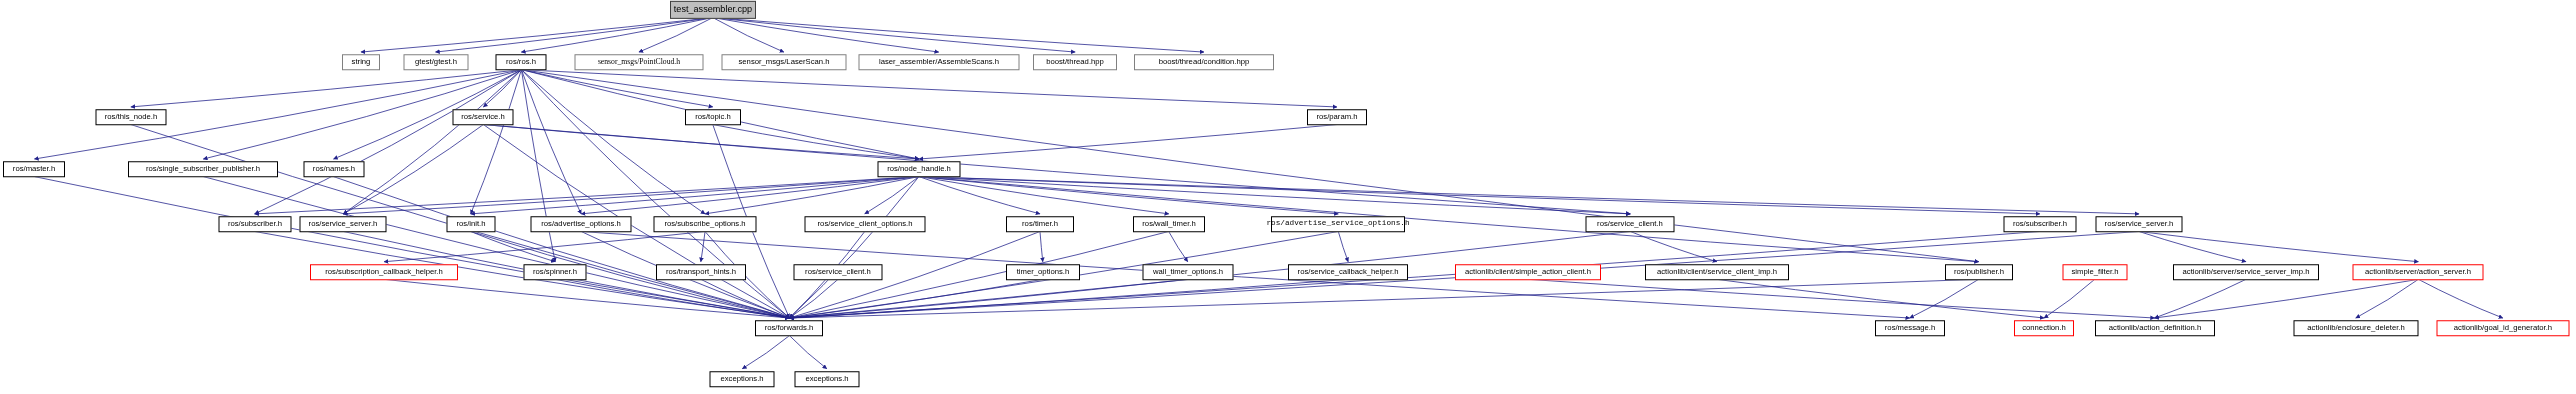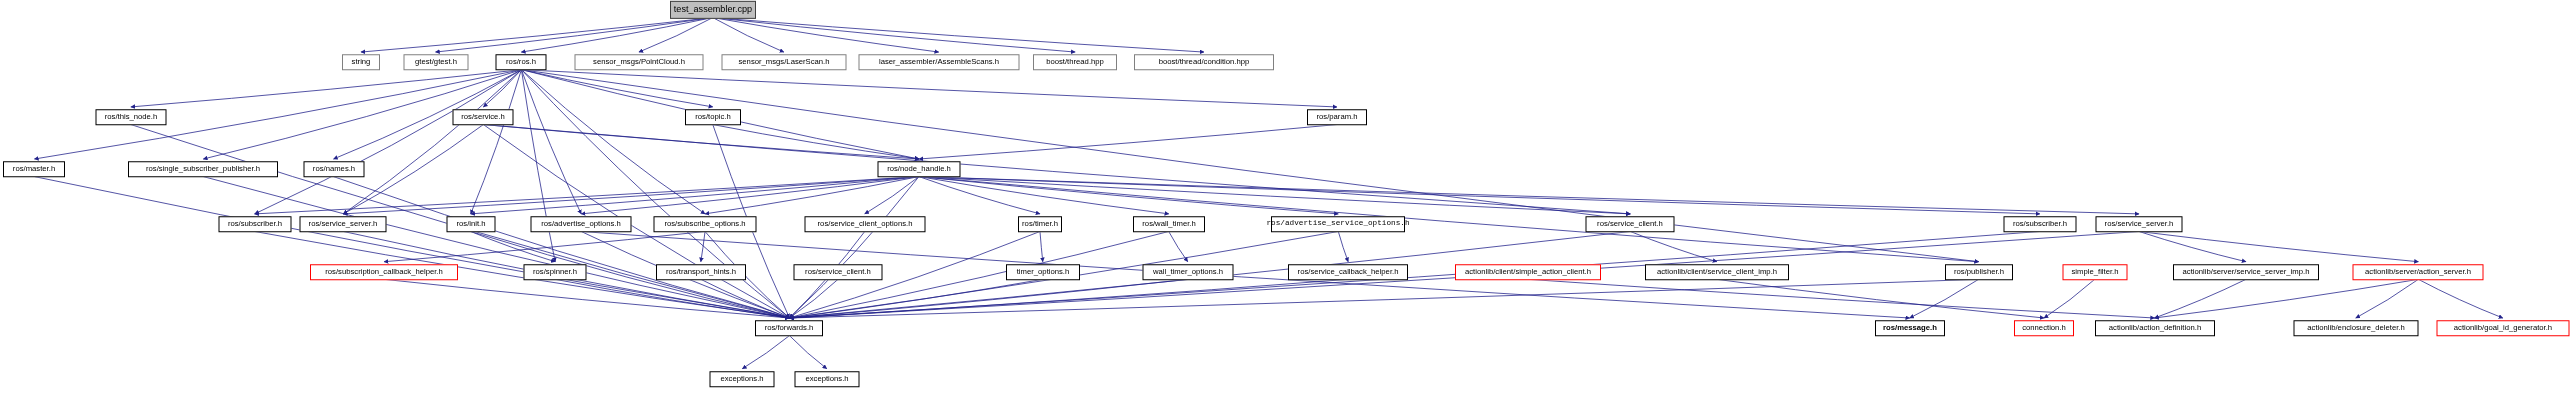--- a/index.html
+++ b/index.html
@@ -168,21 +168,21 @@
       </div>
       <div class="node gray-border" style="left: 361px; top: 62px; width: 38px;">
         <span class="node-label">string</span>
       </div>
       <div class="node gray-border" style="left: 436px; top: 62px; width: 65px;">
         <span class="node-label">gtest/gtest.h</span>
       </div>
       <div class="node" style="left: 521px; top: 62px; width: 51px;">
         <span class="node-label">ros/ros.h</span>
       </div>
-      <div class="node gray-border" style="left: 639px; top: 62px; width: 129px;">
+      <div class="node gray-border" style="left: 639px; top: 62px; width: 129px; font-family: Liberation Serif, serif;">
         <span class="node-label">sensor_msgs/PointCloud.h</span>
       </div>
       <div class="node gray-border" style="left: 784px; top: 62px; width: 125px;">
         <span class="node-label">sensor_msgs/LaserScan.h</span>
       </div>
       <div class="node gray-border" style="left: 939px; top: 62px; width: 161px;">
         <span class="node-label">laser_assembler/AssembleScans.h</span>
       </div>
       <div class="node gray-border" style="left: 1075px; top: 62px; width: 84px;">
         <span class="node-label">boost/thread.hpp</span>
@@ -225,21 +225,21 @@
       </div>
       <div class="node" style="left: 581px; top: 224px; width: 101px;">
         <span class="node-label">ros/advertise_options.h</span>
       </div>
       <div class="node" style="left: 705px; top: 224px; width: 103px;">
         <span class="node-label">ros/subscribe_options.h</span>
       </div>
       <div class="node" style="left: 865px; top: 224px; width: 121px;">
         <span class="node-label">ros/service_client_options.h</span>
       </div>
-      <div class="node" style="left: 1040px; top: 224px; width: 44px;">
+      <div class="node" style="left: 1040px; top: 224px; width: 68px;">
         <span class="node-label">ros/timer.h</span>
       </div>
       <div class="node" style="left: 1169px; top: 224px; width: 72px;">
         <span class="node-label">ros/wall_timer.h</span>
       </div>
       <div class="node" style="left: 1338px; top: 224px; width: 134px; font-family: Liberation Mono, monospace;">
         <span class="node-label">ros/advertise_service_options.h</span>
       </div>
       <div class="node" style="left: 1630px; top: 224px; width: 89px;">
         <span class="node-label">ros/service_client.h</span>
@@ -285,21 +285,21 @@
       </div>
       <div class="node" style="left: 2246px; top: 272px; width: 146px;">
         <span class="node-label">actionlib/server/service_server_imp.h</span>
       </div>
       <div class="node red" style="left: 2418px; top: 272px; width: 131px;">
         <span class="node-label">actionlib/server/action_server.h</span>
       </div>
       <div class="node" style="left: 789px; top: 328px; width: 68px;">
         <span class="node-label">ros/forwards.h</span>
       </div>
-      <div class="node" style="left: 1910px; top: 328px; width: 70px; font-weight: bold;">
+      <div class="node" style="left: 1910px; top: 328px; width: 70px;">
         <span class="node-label">ros/message.h</span>
       </div>
       <div class="node red" style="left: 2044px; top: 328px; width: 60px;">
         <span class="node-label">connection.h</span>
       </div>
       <div class="node" style="left: 2155px; top: 328px; width: 120px;">
         <span class="node-label">actionlib/action_definition.h</span>
       </div>
       <div class="node" style="left: 2356px; top: 328px; width: 125px;">
         <span class="node-label">actionlib/enclosure_deleter.h</span>

